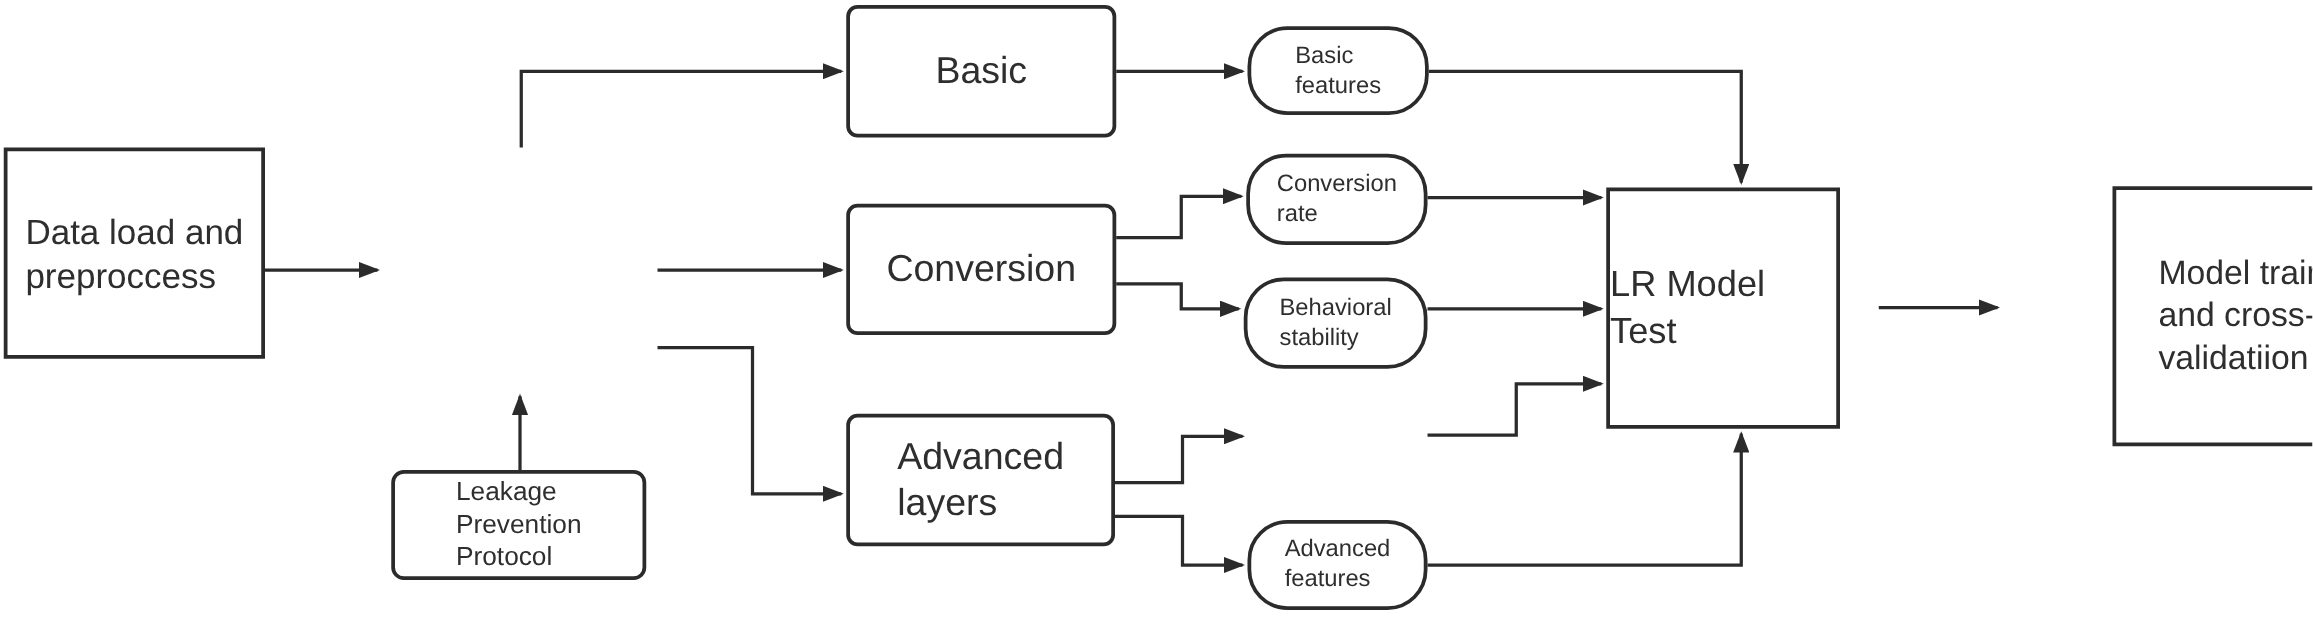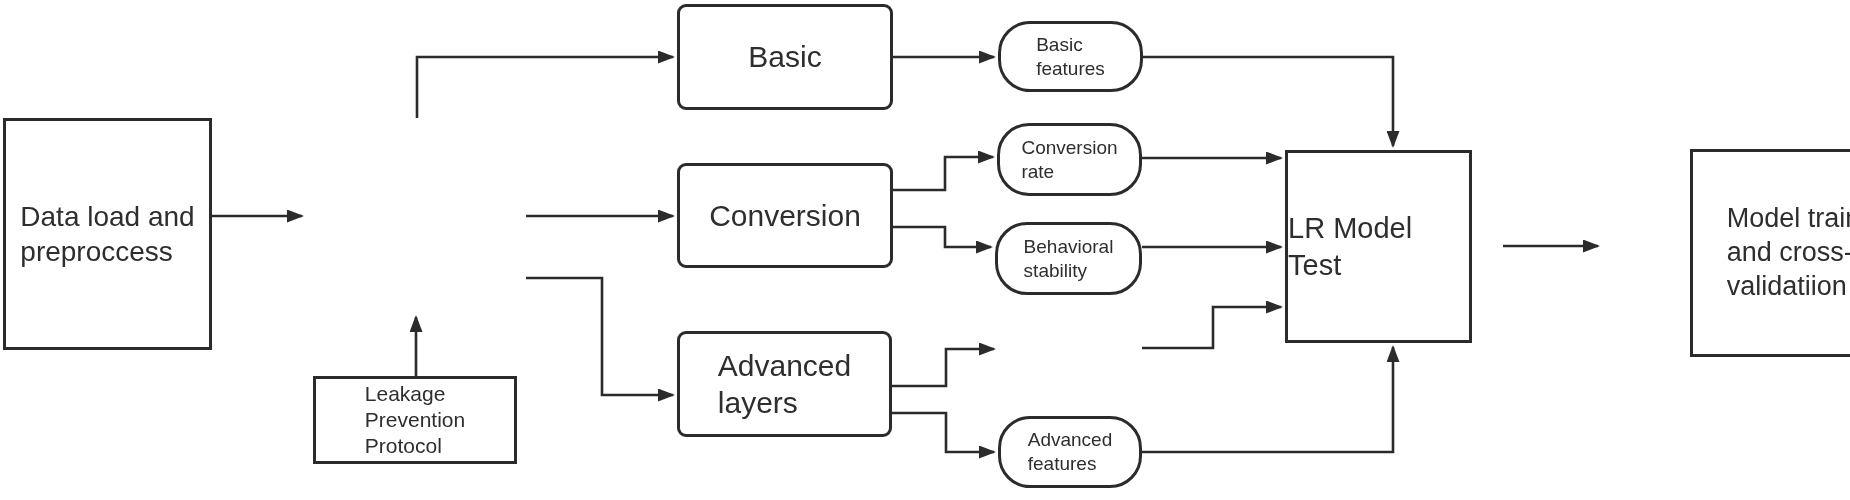--- a/index.html
+++ b/index.html
@@ -47,23 +47,23 @@
     color: var(--text);
   }
   .node .label {
     white-space: pre-line;
     line-height: 1.25;
   }
   .rect   { border-radius: 0; }
   .round  { border-radius: 9px; }
   .pill   { border-radius: 32px; }
 
-  .n-data-load          { left: 3px;    top: 118px; width: 209px; height: 232px; font-size: 28px; }
+  .n-data-load          { left: 3px;    top: 118px; width: 209px; height: 169px; font-size: 28px; }
   .n-feature-eng        { left: 306px;  top: 118px; width: 221px; height: 194px; font-size: 28px; }
-  .n-leakage            { left: 313px;  top: 376px; width: 204px; height: 88px;  font-size: 21px; }
+  .n-leakage            { left: 313px;  top: 376px; width: 204px; height: 88px;  font-size: 21px; border-radius: 10px; }
   .n-basic              { left: 677px;  top: 4px;   width: 216px; height: 106px; font-size: 30px; }
   .n-conversion         { left: 677px;  top: 163px; width: 216px; height: 105px; font-size: 30px; }
   .n-advanced-layers    { left: 677px;  top: 331px; width: 215px; height: 106px; font-size: 30px; }
   .n-basic-features     { left: 998px;  top: 21px;  width: 145px; height: 71px;  font-size: 19px; }
   .n-conversion-rate    { left: 997px;  top: 123px; width: 145px; height: 73px;  font-size: 19px; }
   .n-behavioral-stab    { left: 995px;  top: 222px; width: 147px; height: 73px;  font-size: 19px; }
   .n-overall-activity   { left: 998px;  top: 313px; width: 144px; height: 74px;  font-size: 19px; }
   .n-advanced-features  { left: 998px;  top: 416px; width: 144px; height: 72px;  font-size: 19px; }
   .n-lr-model           { left: 1285px; top: 150px; width: 187px; height: 193px; font-size: 29px; }
   .n-model-training     { left: 1690px; top: 149px; width: 243px; height: 208px; font-size: 27px; }

